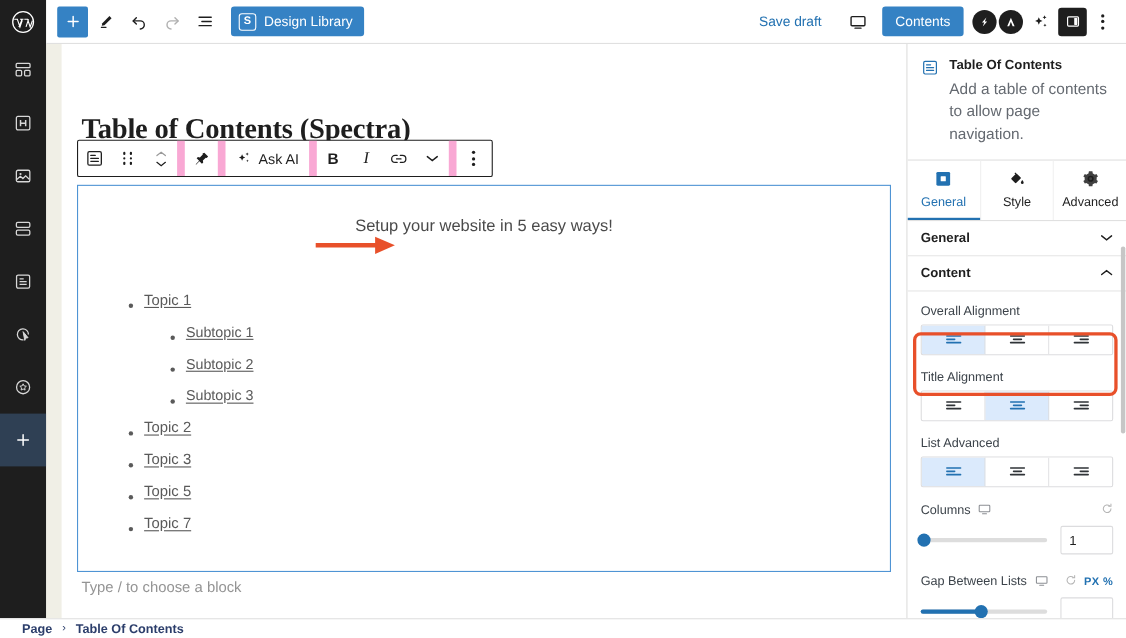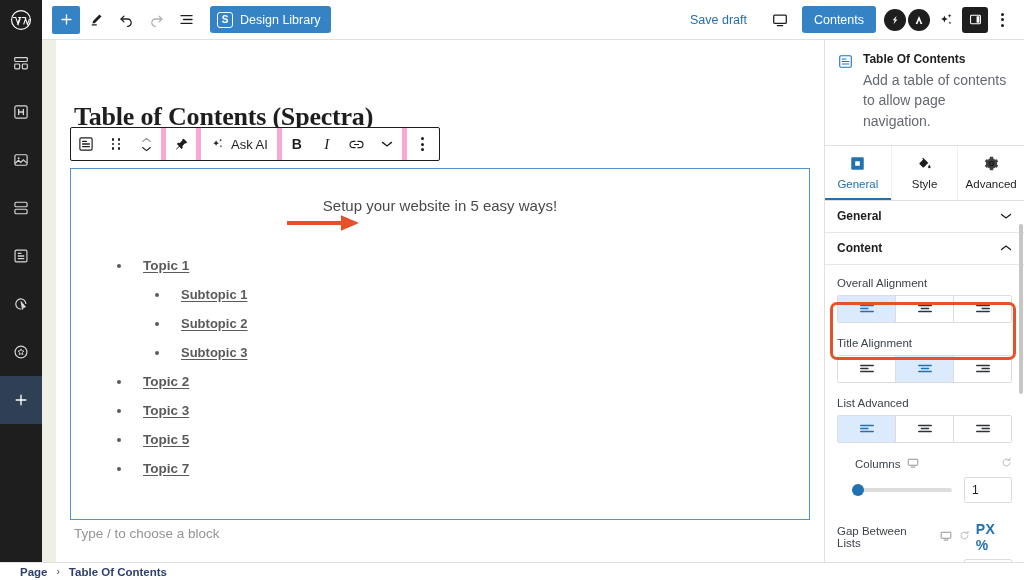--- a/index.html
+++ b/index.html
@@ -87,21 +87,21 @@
     font-family: "Liberation Serif", serif;
     font-size: 26px; font-weight: bold; color: #1e1e1e; letter-spacing: -.2px;
   }
 
   
   .block-toolbar {
     position: absolute; left: 14px; top: 87px; height: 34px;
     background: #fff; border: 1px solid #1e1e1e; border-radius: 2px;
     display: flex; align-items: stretch; z-index: 20;
   }
-  .btgroup { display: flex; align-items: center; border-right: 5px solid #f9a8d4; }
+  .btgroup { display: flex; align-items: center; border-right: 7px solid #f9a8d4; }
   .btgroup:last-child { border-right: none; }
   .btbtn {
     min-width: 30px; height: 32px; display: flex; align-items: center; justify-content: center;
     cursor: pointer; background: none; border: none; padding: 0 4px;
     font-family: "Liberation Sans", sans-serif; font-size: 13px; color: #1e1e1e;
   }
   .btbtn.wide { padding: 0 9px; gap: 5px; }
   .drag-dots { display: grid; grid-template-columns: 3px 3px; gap: 2px 3px; }
   .drag-dots i { width: 2.4px; height: 2.4px; background: #1e1e1e; border-radius: 50%; display:block; }
   .arrow-stack { display: flex; flex-direction: column; gap: 3px; align-items: center; }
@@ -114,21 +114,21 @@
   .toc-heading-row {
     position: absolute; left: 0; right: 0; top: 28px;
     display: flex; align-items: center; justify-content: center;
   }
   .anno-arrow { position: absolute; left: 214px; top: 43px; z-index: 5; }
   .toc-heading {
     font-size: 15px; color: #4a4a4a; font-family: "Liberation Sans", sans-serif;
   }
   .toc-list { position: absolute; left: 46px; top: 82px; }
   .toc-li {
-    display: flex; align-items: center; gap: 22px; height: 29px; font-weight: bold;
+    display: flex; align-items: flex-end; gap: 10px; height: 29px;
   }
   .toc-li .bullet {
     width: 4px; height: 4px; border-radius: 50%; background: #5a5a5a; flex: none;
   }
   .toc-li .lnk {
     font-size: 13.5px; color: #5a5a5a; text-decoration: underline;
     text-underline-offset: 2px; cursor: pointer;
   }
   .toc-li.sub { margin-left: 38px; }
   .toc-li.sub .lnk { font-size: 13px; }
@@ -171,21 +171,21 @@
   }
   .sb-accordion .ttl { font-size: 12px; font-weight: 600; color: #1e1e1e; }
 
   .sb-body { padding: 12px 12px 0 12px; position: relative; }
   .field { margin-bottom: 14px; position: relative; }
   .field-label {
     font-size: 11.5px; color: #3c434a; margin-bottom: 6px;
     display: flex; align-items: center; gap: 7px;
   }
   .field-label .spacer { margin-left: auto; display: flex; align-items: center; gap: 6px; }
-  .unit { font-size: 14px; font-weight: bold; color: #2271b1; letter-spacing: .4px; }
+  .unit { font-size: 10px; font-weight: bold; color: #2271b1; letter-spacing: .4px; }
 
   .seg {
     display: flex; border: 1px solid #dcdcde; border-radius: 2px; overflow: hidden;
   }
   .seg-btn {
     flex: 1; height: 26px; display: flex; align-items: center; justify-content: center;
     background: #fff; border-right: 1px solid #dcdcde; cursor: pointer;
   }
   .seg-btn:last-child { border-right: none; }
   .seg-btn.sel { background: #dbeafc; }
@@ -627,21 +627,21 @@
             </svg>
           </div>
           <div class="seg-btn">
             <svg width="16" height="11" viewBox="0 0 18 12" stroke="#2f3337" stroke-width="1.7" stroke-linecap="round">
               <path d="M2 2.6h14M8 6h8M2 9.4h14"></path>
             </svg>
           </div>
         </div>
       </div>
 
-      <div class="field" style="margin-bottom:18px;margin-left:18px;">
+      <div class="field" style="margin-bottom:18px;">
         <div class="field-label">
           <span>Columns</span>
           <span>
             <svg width="12" height="12" viewBox="0 0 16 16" fill="none" stroke="#8c8f94" stroke-width="1.3">
               <rect x="1.6" y="3" width="12.8" height="8" rx=".9"></rect>
               <path d="M5.6 13.4h4.8" stroke-linecap="round"></path>
             </svg>
           </span>
           <span class="spacer">
             <span>

